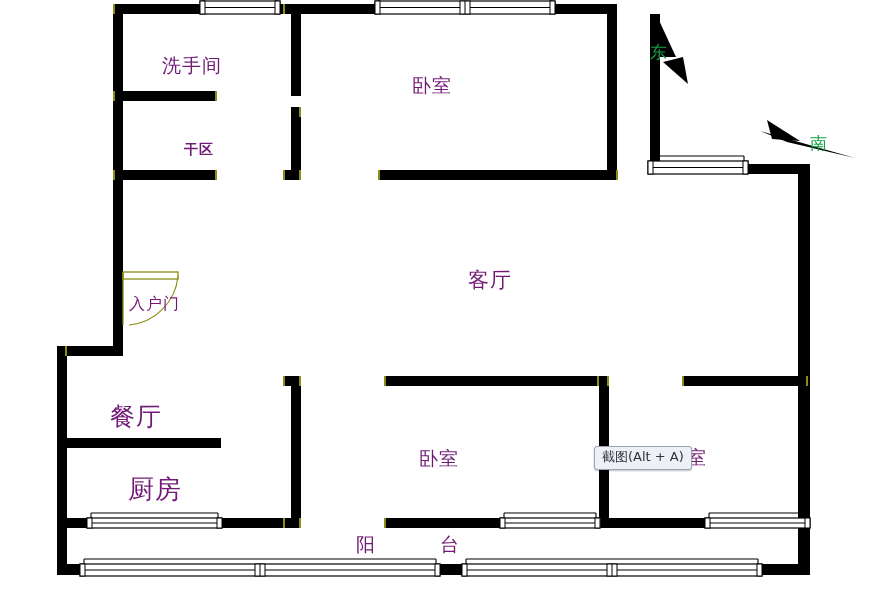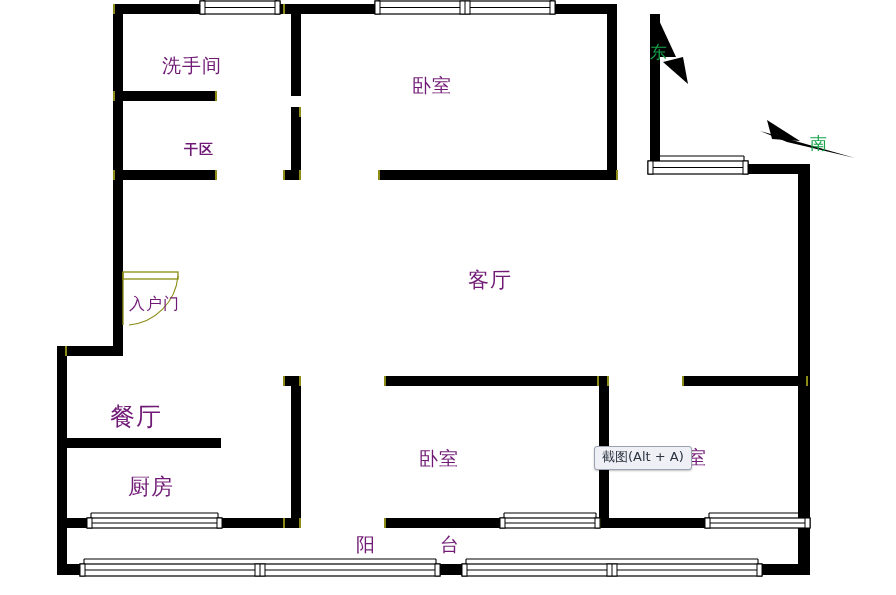--- a/index.html
+++ b/index.html
@@ -181,21 +181,21 @@
       </g>
   </svg>
 
   <div id="room-labels">
       <div class="room-label" style="left: 162px; top: 56px; font-size: 19px;">洗手间</div>
       <div class="room-label" style="left: 184px; top: 142px; font-size: 14px; font-weight: bold;">干区</div>
       <div class="room-label" style="left: 412px; top: 76px; font-size: 19px;">卧室</div>
       <div class="room-label" style="left: 468px; top: 270px; font-size: 21px;">客厅</div>
       <div class="room-label" style="left: 129px; top: 296px; font-size: 16px;">入户门</div>
       <div class="room-label" style="left: 110px; top: 404px; font-size: 25px;">餐厅</div>
-      <div class="room-label" style="left: 128px; top: 476px; font-size: 22px;">厨房</div>
+      <div class="room-label" style="left: 128px; top: 476px; font-size: 26px;">厨房</div>
       <div class="room-label" style="left: 419px; top: 449px; font-size: 19px;">卧室</div>
       <div class="room-label" style="left: 667px; top: 448px; font-size: 19px;">卧室</div>
       <div class="room-label" style="left: 356px; top: 535px; font-size: 19px;">阳</div>
       <div class="room-label" style="left: 440px; top: 535px; font-size: 19px;">台</div>
     </div>
   <div id="compass-labels">
       <div class="compass-label" style="left: 650px; top: 44px;">东</div>
       <div class="compass-label" style="left: 810px; top: 135px;">南</div>
     </div>
 

